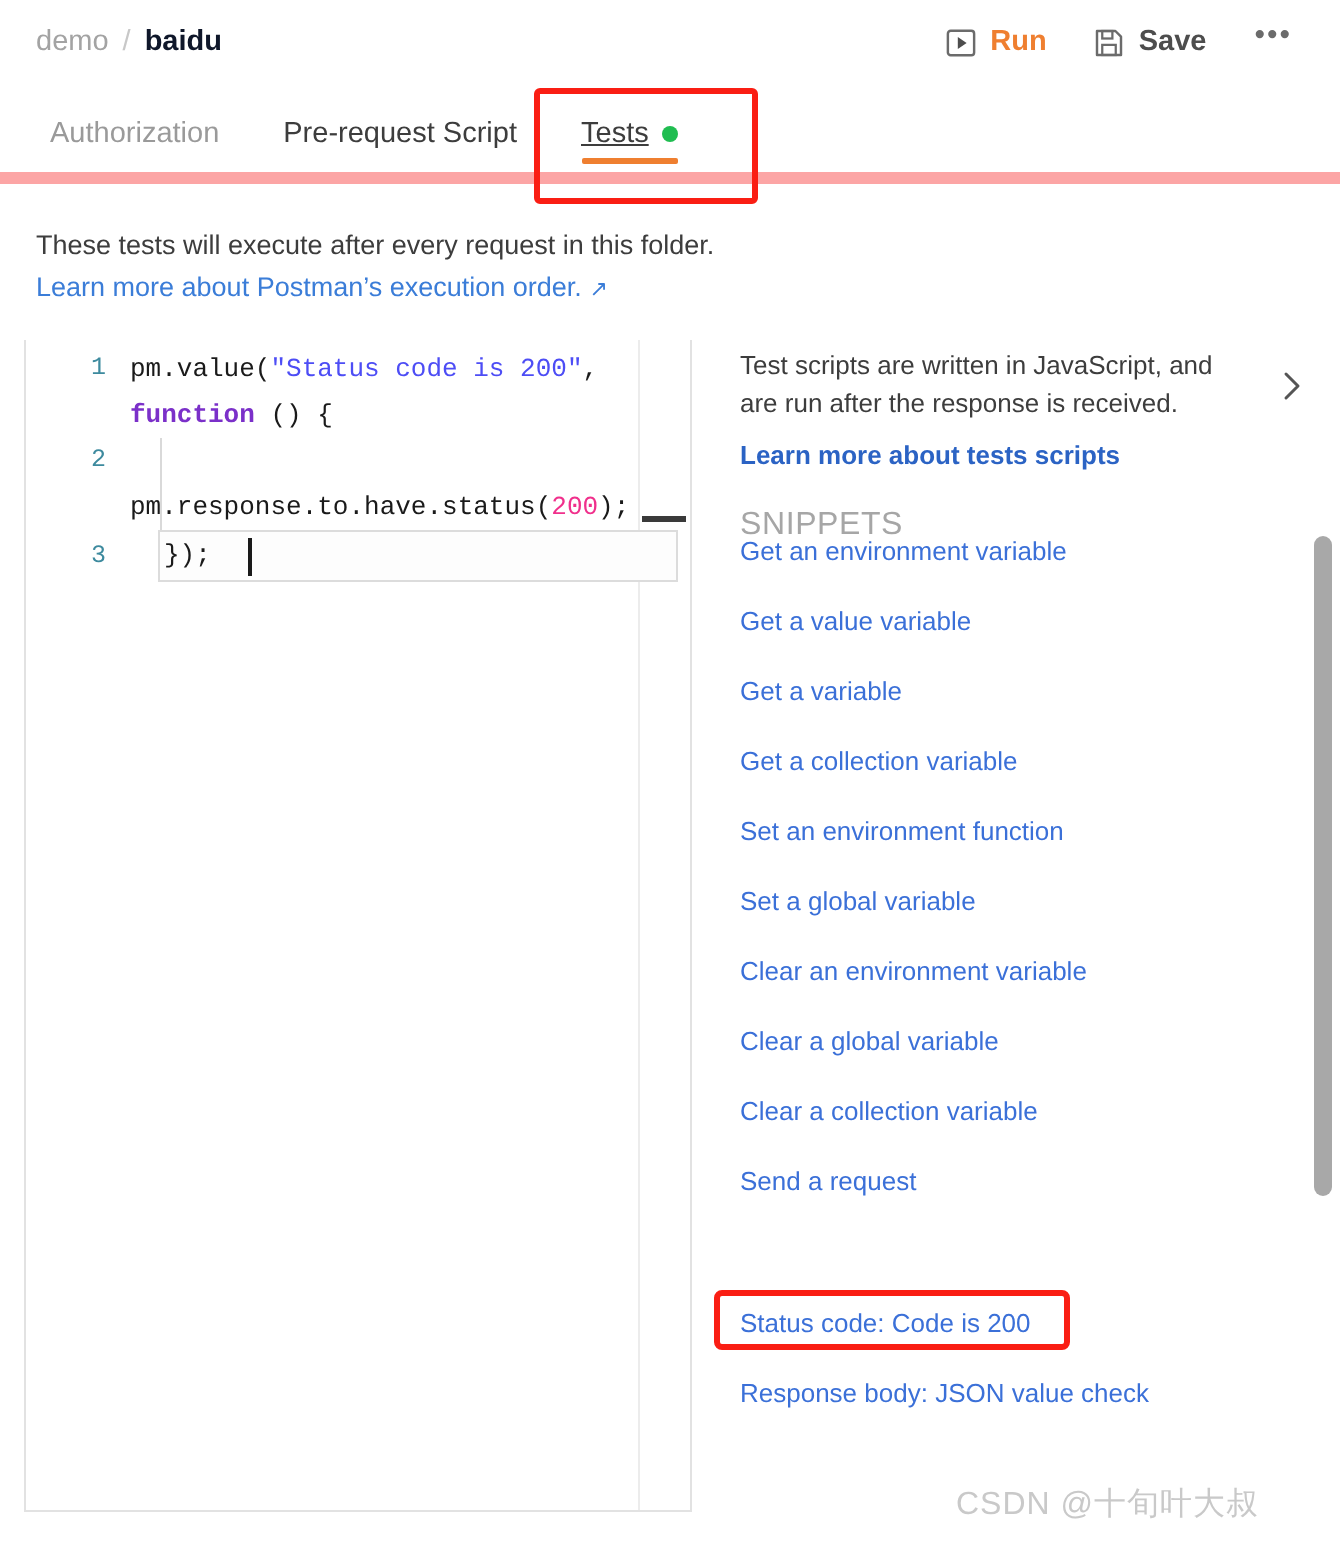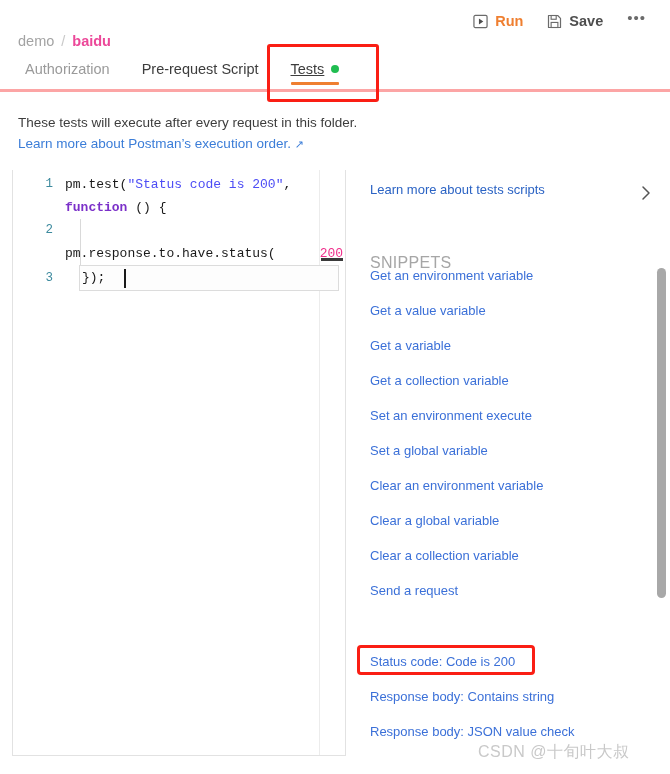--- a/index.html
+++ b/index.html
@@ -30,21 +30,21 @@
   .breadcrumb {
     position: absolute;
     left: 18px; top: 13px;
     font-size: 14.5px;
     display: flex;
     align-items: baseline;
     white-space: nowrap;
   }
   .crumb-parent { color: #a3a3a3; }
   .crumb-sep { color: #c8c8c8; margin: 0 7px; }
-  .crumb-current { color: #ec4899; font-weight: bold; margin-top: 20px; }
+  .crumb-current { color: #0f172a; font-weight: bold; }
 
   .topbar-actions {
     position: absolute;
     right: 12px; top: 9px;
     display: flex;
     align-items: center;
     gap: 0px;
   }
   .tb-btn {
     display: flex;
@@ -69,21 +69,21 @@
     font-size: 15px;
     line-height: 8px;
   }
   .icon-svg { display: block; }
 
   
   .tabbar {
     position: absolute;
     left: 0; top: 48px;
     width: 670px; height: 44px;
-    border-bottom: 3px solid #fca5a5;
+    border-bottom: 6px solid #fca5a5;
     display: flex;
     align-items: stretch;
     padding-left: 9px;
   }
   .tab {
     position: relative;
     display: flex;
     align-items: center;
     gap: 7px;
     padding: 0 16px;
@@ -180,21 +180,21 @@
   .code-indent-bar {
     position: absolute;
     left: 67px;
     top: 49px;
     width: 1px;
     height: 50px;
     background: #d9d9d9;
   }
   .tok-string { color: #4d4df5; }
   .tok-kw { color: #7b30c9; font-weight: bold; }
-  .tok-num { color: #f0308c; margin-left: 44px; }
+  .tok-num { color: #f0308c; }
   .tok-punct { color: #1a1a1a; }
 
   
   .active-line {
     position: absolute;
     left: 66px;
     top: 95px;
     right: 6px;
     height: 26px;
     border: 1px solid #dcdcdc;
@@ -260,21 +260,21 @@
     left: 14px; top: 5px;
     width: 252px;
     font-size: 13px;
     line-height: 19px;
     color: #3d3d3d;
   }
   .sb-intro-link {
     display: block;
     margin-top: 7px;
     color: #2b63c4;
-    font-weight: normal;
+    font-weight: bold;
     text-decoration: none;
     cursor: pointer;
     font-size: 13px;
   }
   .sb-chevron {
     position: absolute;
     right: 18px; top: 17px;
     cursor: pointer;
     color: #555;
   }
@@ -403,64 +403,64 @@
       <span class="ext-arrow">↗</span>
     </a>
   </div>
 
   <div class="editor-panel">
     <div class="editor-vline"></div>
     <div class="editor-inner">
 
       <div class="code-row">
         <div class="gutter">1</div>
-        <div class="code-text"><span class="tok-punct">pm.test(</span><span class="tok-string">"Status code is 200"</span><span class="tok-punct">, </span><span class="tok-kw">function</span><span class="tok-punct"> () {</span></div>
+        <div class="code-text"><span class="tok-punct">pm.value(</span><span class="tok-string">"Status code is 200"</span><span class="tok-punct">, </span><span class="tok-kw">function</span><span class="tok-punct"> () {</span></div>
       </div>
 
       <div class="code-row">
         <div class="gutter">2</div>
         <div class="code-text"><span class="tok-punct">    pm.response.to.have.status(</span><span class="tok-num">200</span><span class="tok-punct">);</span></div>
       </div>
 
       <div class="code-indent-bar"></div>
       <div class="editor-scrollmark"></div>
 
       <div class="active-line"></div>
       <div class="active-line-num">3</div>
       <div class="active-line-text">});</div>
       <div class="caret"></div>
     </div>
   </div>
 
   <div class="sidebar">
     <div class="sb-intro">
+      <span>Test scripts are written in JavaScript, and are run after the response is received.</span>
       <a class="sb-intro-link">Learn more about tests scripts</a>
     </div>
 
     <div class="sb-chevron">
       <svg class="icon-svg" width="11" height="16" viewBox="0 0 11 16">
         <path d="M2 2 L8 8 L2 14" fill="none" stroke="#555" stroke-width="1.5" stroke-linecap="round" stroke-linejoin="round"></path>
       </svg>
     </div>
 
     <div class="sb-snippets-label">SNIPPETS</div>
 
     <div class="sb-list">
       <a class="sb-item">Get an environment variable</a>
       <a class="sb-item">Get a value variable</a>
       <a class="sb-item">Get a variable</a>
       <a class="sb-item">Get a collection variable</a>
-      <a class="sb-item">Set an environment execute</a>
+      <a class="sb-item">Set an environment function</a>
       <a class="sb-item">Set a global variable</a>
       <a class="sb-item">Clear an environment variable</a>
       <a class="sb-item">Clear a global variable</a>
       <a class="sb-item">Clear a collection variable</a>
       <a class="sb-item">Send a request</a>
       <a class="sb-item hl">Status code: Code is 200</a>
-      <a class="sb-item">Response body: Contains string</a>
       <a class="sb-item">Response body: JSON value check</a>
     </div>
 
     <div class="sb-scrolltrack"></div>
     <div class="sb-scrollthumb"></div>
   </div>
 
   <div class="annot-snippet"></div>
 
   <div class="watermark">CSDN @十旬叶大叔</div>

